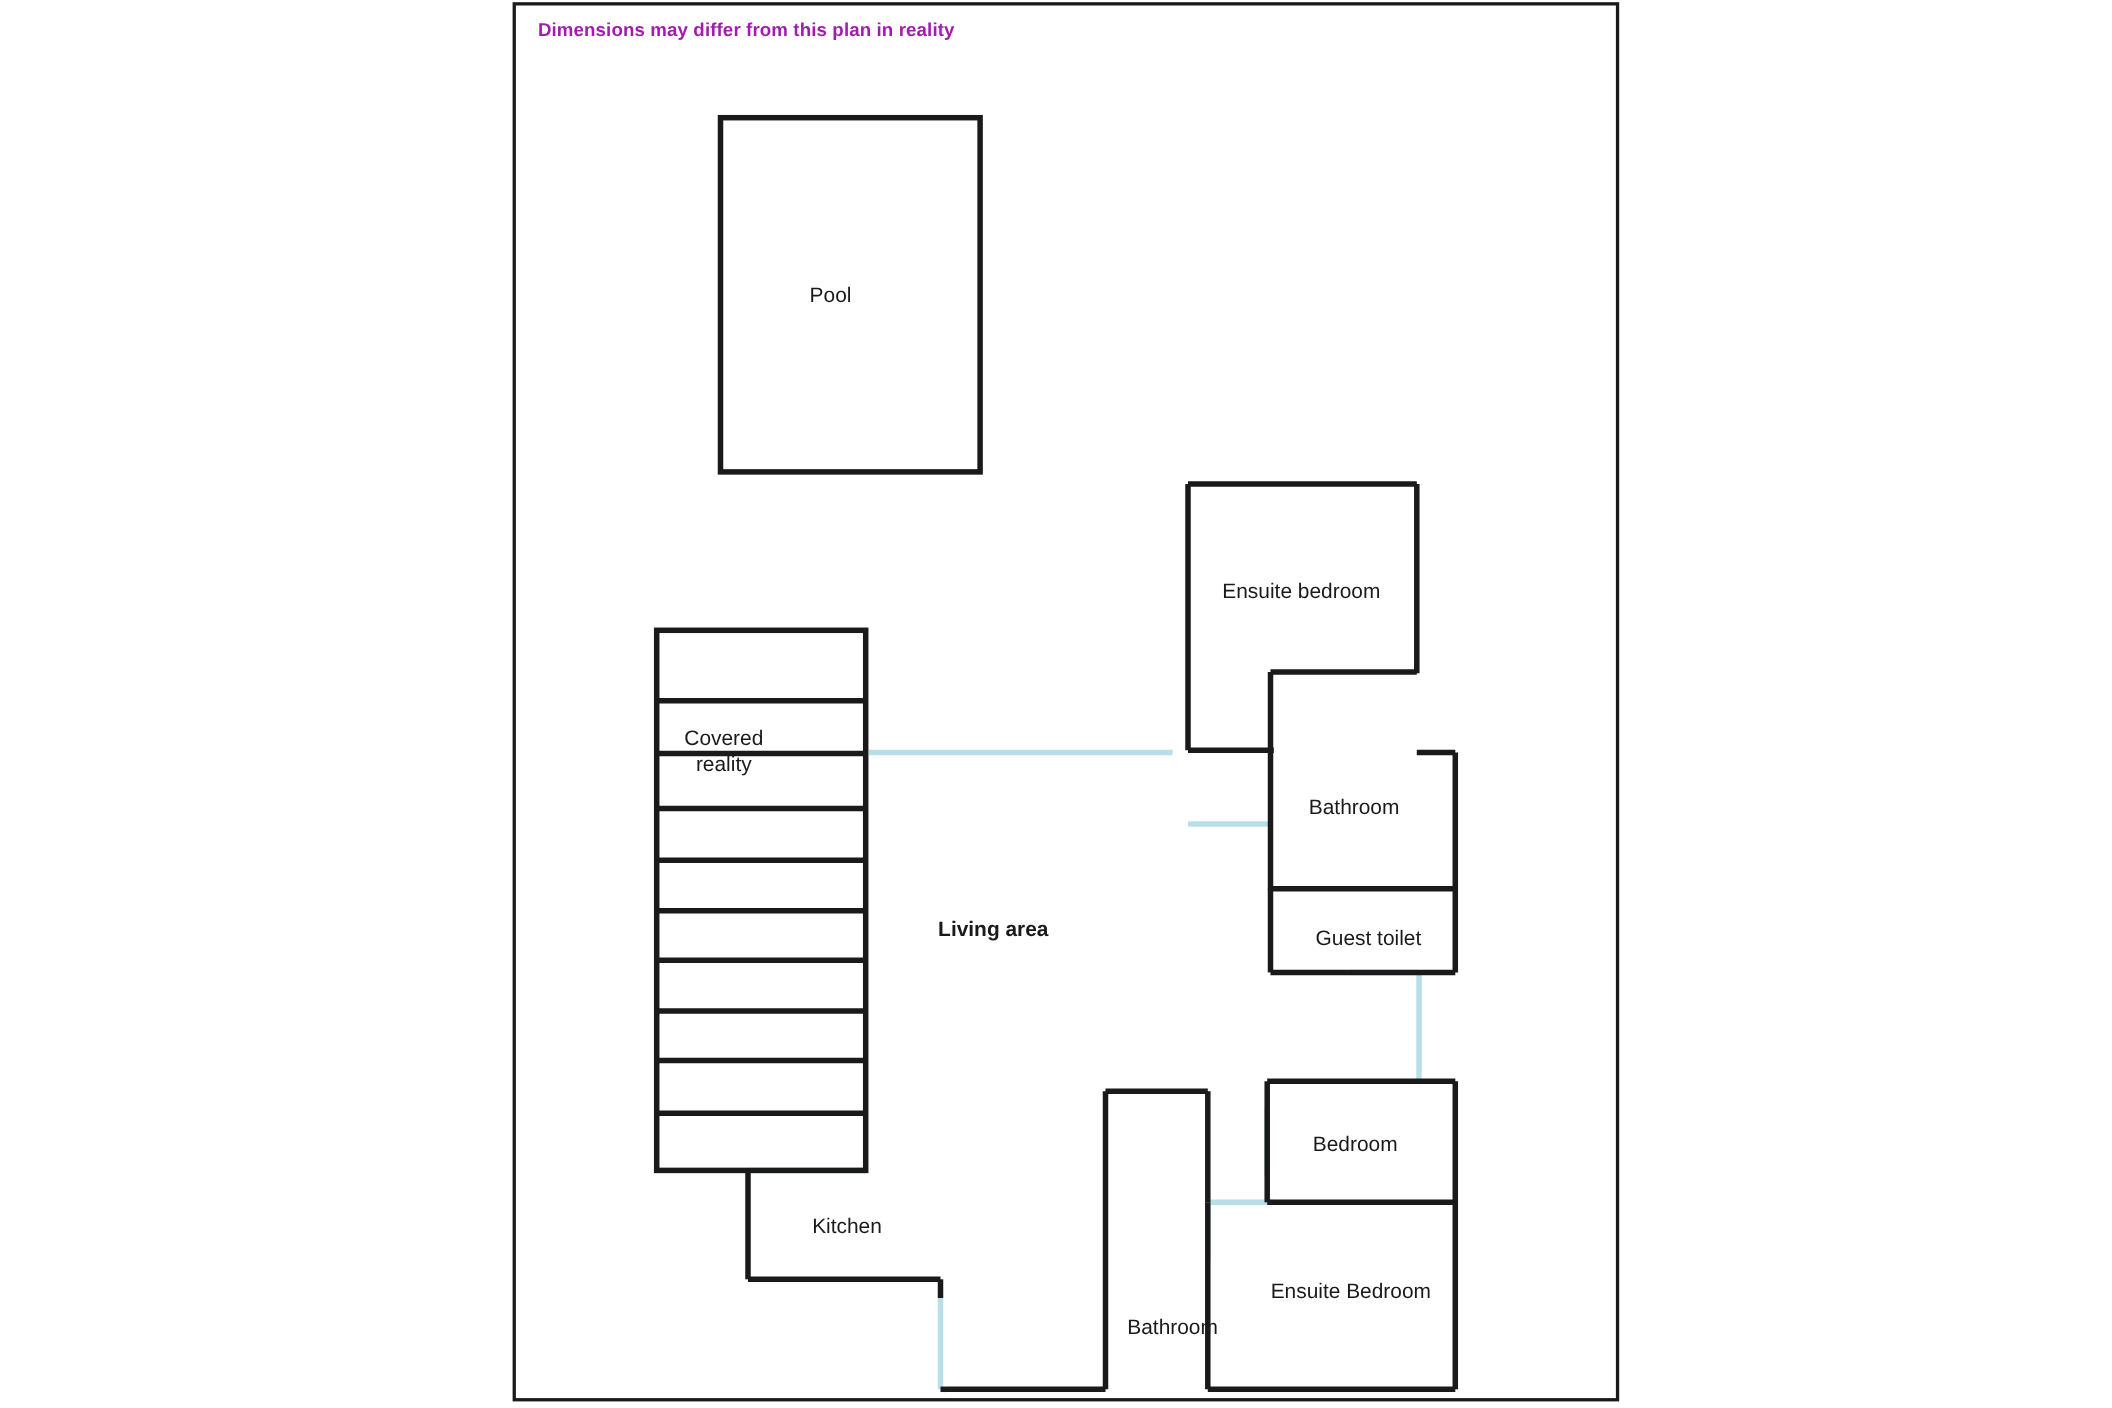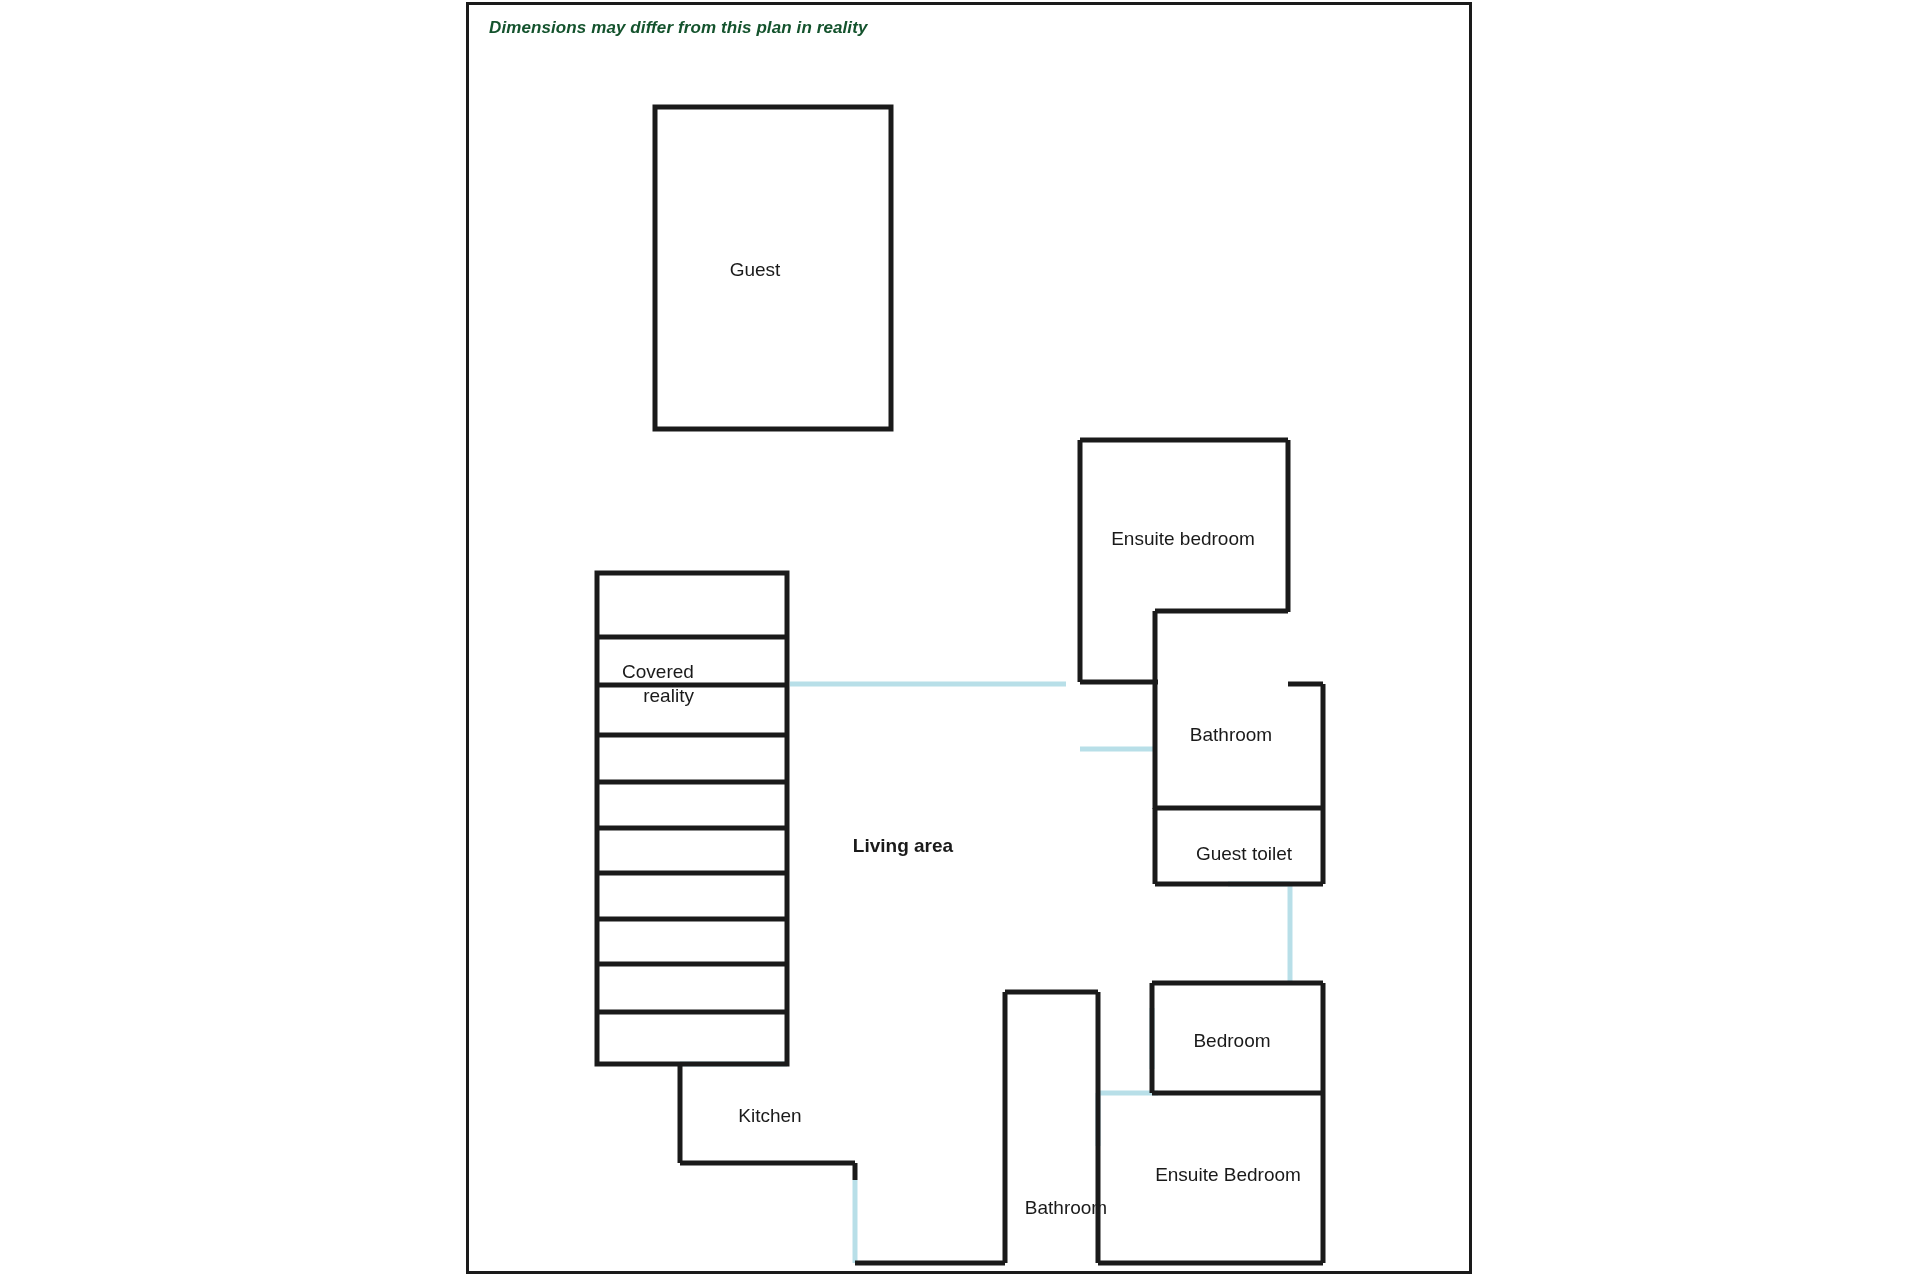--- a/index.html
+++ b/index.html
@@ -30,44 +30,43 @@
     border: 3px solid #1a1a1a;
     background: #ffffff;
     box-sizing: border-box;
   }
   #plan-title {
     position: absolute;
     left: 489px;
     top: 18px;
     font-size: 17px;
     font-weight: bold;
-    color: #14532d;
+    color: #a21caf;
     letter-spacing: 0.1px;
     white-space: nowrap;
-    font-style: italic;
   }
   #canvas {
     position: absolute;
     left: 0;
     top: 0;
     width: 1920px;
     height: 1280px;
   }
   .room-label {
     position: absolute;
     font-size: 19px;
     color: #1a1a1a;
     white-space: nowrap;
     transform: translate(-50%, -50%);
     font-family: "Liberation Sans", sans-serif;
   }
   .room-label.two-line {
     transform: translate(-50%, -50%);
     line-height: 1.25;
-    text-align: right;
+    text-align: center;
   }
 </style>
 </head>
 <body>
 
 <div id="page">
 
   <div id="sheet"></div>
 
   <div id="plan-title">Dimensions may differ from this plan in reality</div>
@@ -118,21 +117,21 @@
         <line x1="1098" y1="992" x2="1098" y2="1093" stroke="#1a1a1a" stroke-width="5" stroke-linecap="butt"></line>
         <line x1="860" y1="1263" x2="1005" y2="1263" stroke="#1a1a1a" stroke-width="5" stroke-linecap="butt"></line>
         <line x1="680" y1="1064" x2="680" y2="1163" stroke="#1a1a1a" stroke-width="5" stroke-linecap="butt"></line>
         <line x1="680" y1="1163" x2="855" y2="1163" stroke="#1a1a1a" stroke-width="5" stroke-linecap="butt"></line>
         <line x1="855" y1="1163" x2="855" y2="1180" stroke="#1a1a1a" stroke-width="5" stroke-linecap="butt"></line>
         <line x1="855" y1="1263" x2="860" y2="1263" stroke="#1a1a1a" stroke-width="5" stroke-linecap="butt"></line>
       </g>
   </svg>
 
   <div id="label-layer">
-      <div class="room-label" style="left: 755px; top: 270px;">Guest</div>
+      <div class="room-label" style="left: 755px; top: 270px;">Pool</div>
       <div class="room-label two-line" style="left: 658px; top: 684px;">
         <div>Covered</div>
         <div>reality</div>
       </div>
       <div class="room-label" style="left: 903px; top: 846px; font-weight: bold;">Living area</div>
       <div class="room-label" style="left: 1183px; top: 539px;">Ensuite bedroom</div>
       <div class="room-label" style="left: 1231px; top: 735px;">Bathroom</div>
       <div class="room-label" style="left: 1244px; top: 854px;">Guest toilet</div>
       <div class="room-label" style="left: 1232px; top: 1041px;">Bedroom</div>
       <div class="room-label" style="left: 1228px; top: 1175px;">Ensuite Bedroom</div>

